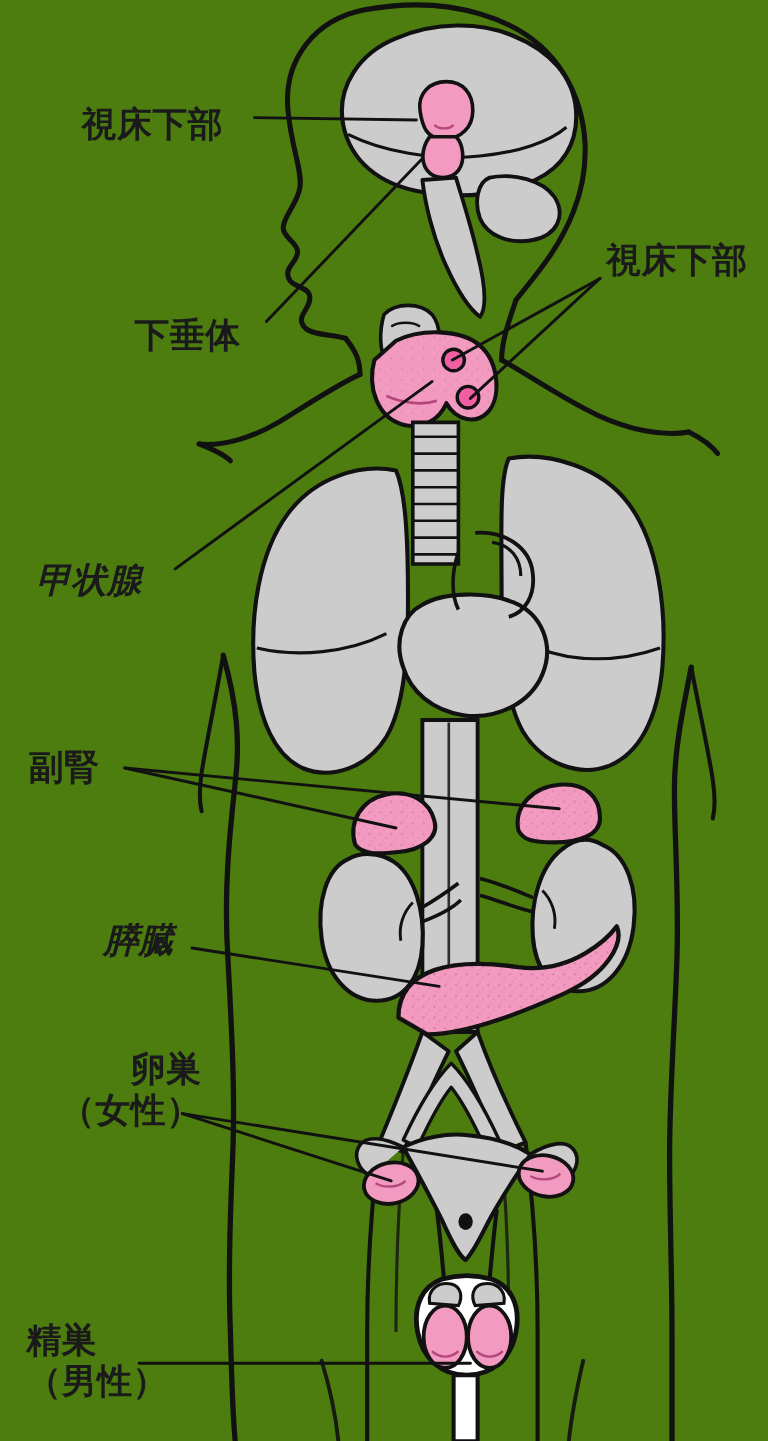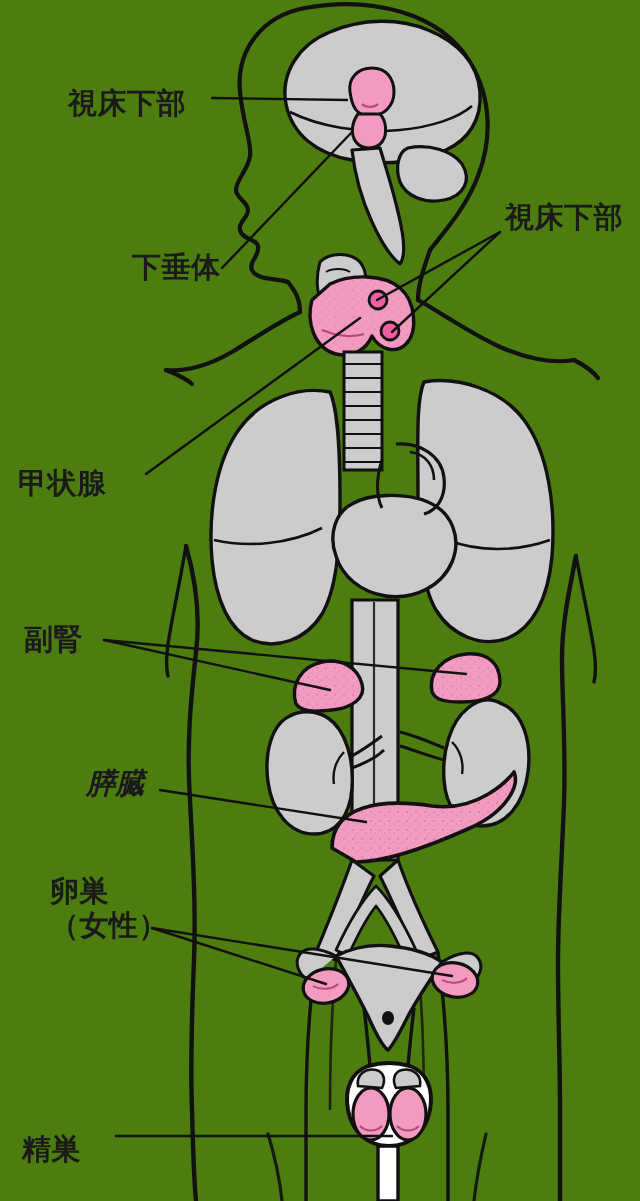--- a/index.html
+++ b/index.html
@@ -299,27 +299,27 @@
       <line x1="104" y1="640" x2="466" y2="674"></line>
       <line x1="160" y1="790" x2="366" y2="822"></line>
       <line x1="152" y1="928" x2="326" y2="984"></line>
       <line x1="152" y1="928" x2="452" y2="976"></line>
       <line x1="116" y1="1136" x2="392" y2="1136"></line>
     </g>
   </svg>
 
   <div class="label" style="left:68px; top:86px;">視床下部</div>
 
-  <div class="label" style="left:112px; top:250px;margin-left:20px;">下垂体</div>
+  <div class="label" style="left:112px; top:262px;">下垂体</div>
 
   <div class="label" style="left:505px; top:200px;">視床下部</div>
 
-  <div class="label" style="left:18px; top:466px;">甲状腺</div>
+  <div class="label" style="left:30px; top:466px;font-style:italic;">甲状腺</div>
 
   <div class="label" style="left:24px; top:622px;text-align:right;">副腎</div>
 
   <div class="label" style="left:86px; top:766px;font-style:italic;">膵臓</div>
 
-  <div class="label" style="left:50px; top:874px; text-align:left;"><span>卵巣</span><br><span>（女性）</span></div>
-
-  <div class="label" style="left:22px; top:1100px; text-align:left;margin-top:32px;"><span>精巣</span><br></div>
+  <div class="label" style="left:50px; top:874px; text-align:right;"><span>卵巣</span><br><span>（女性）</span></div>
+
+  <div class="label" style="left:22px; top:1100px; text-align:left;"><span>精巣</span><br><span>（男性）</span></div>
 
 </div>
 
 </body></html>

